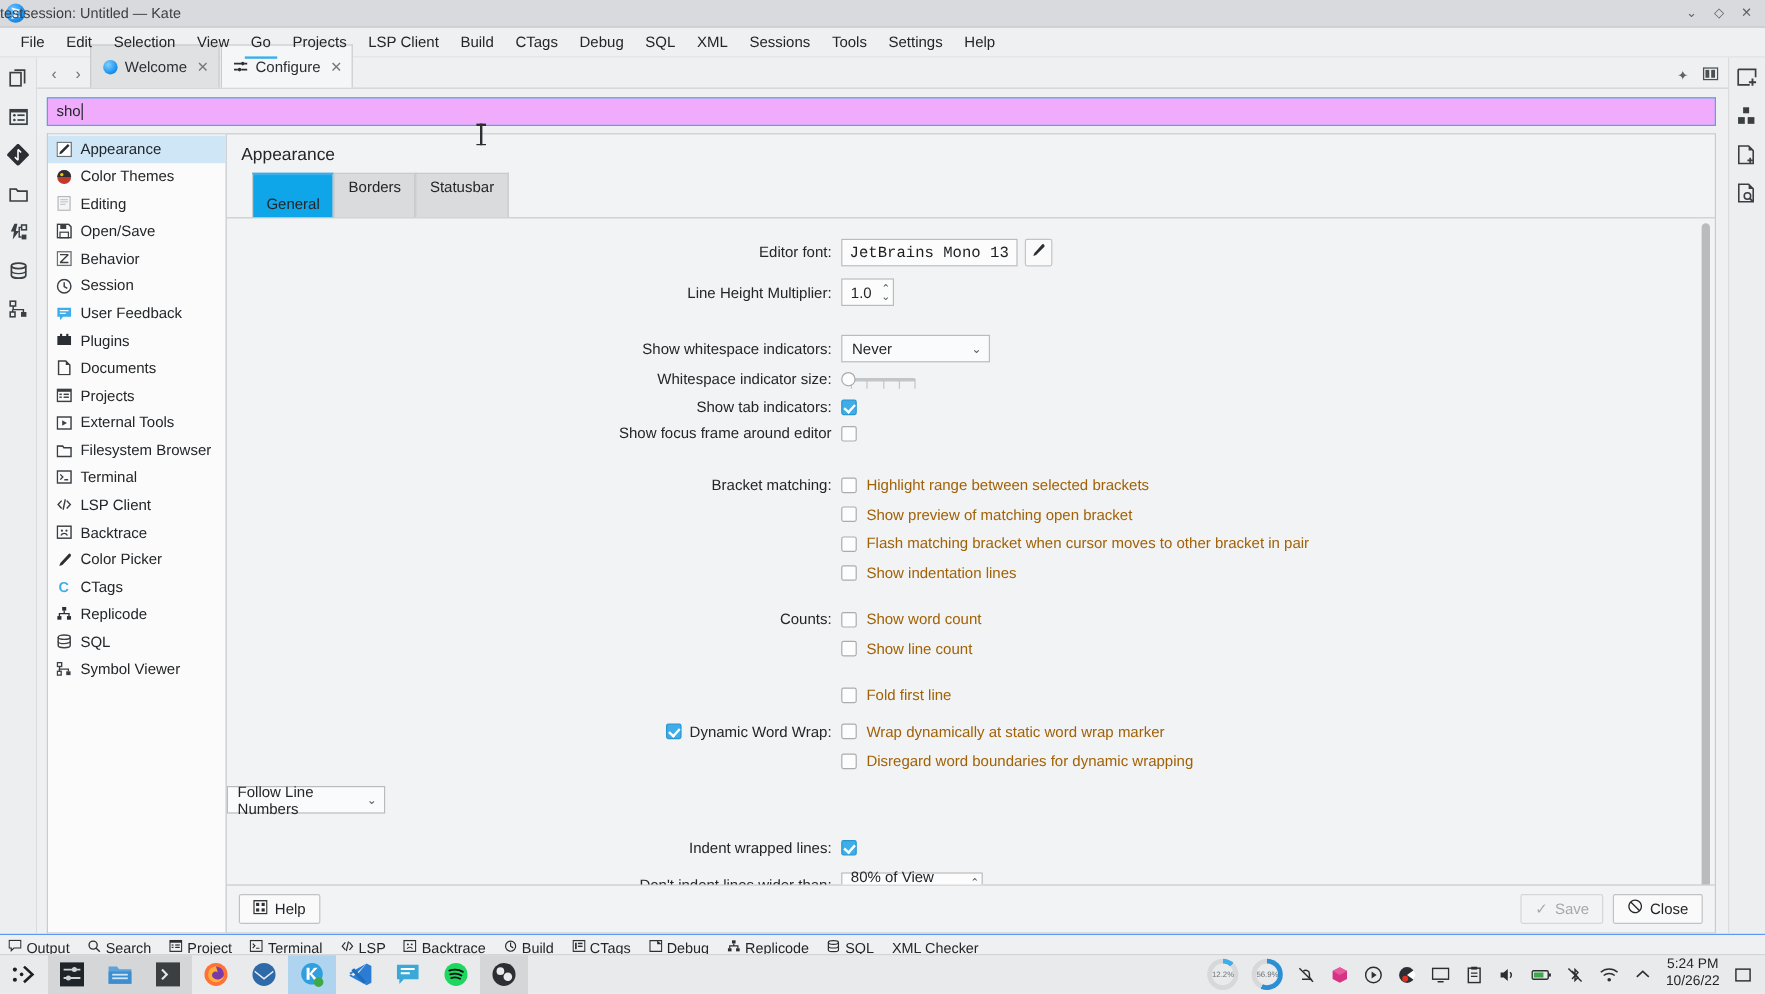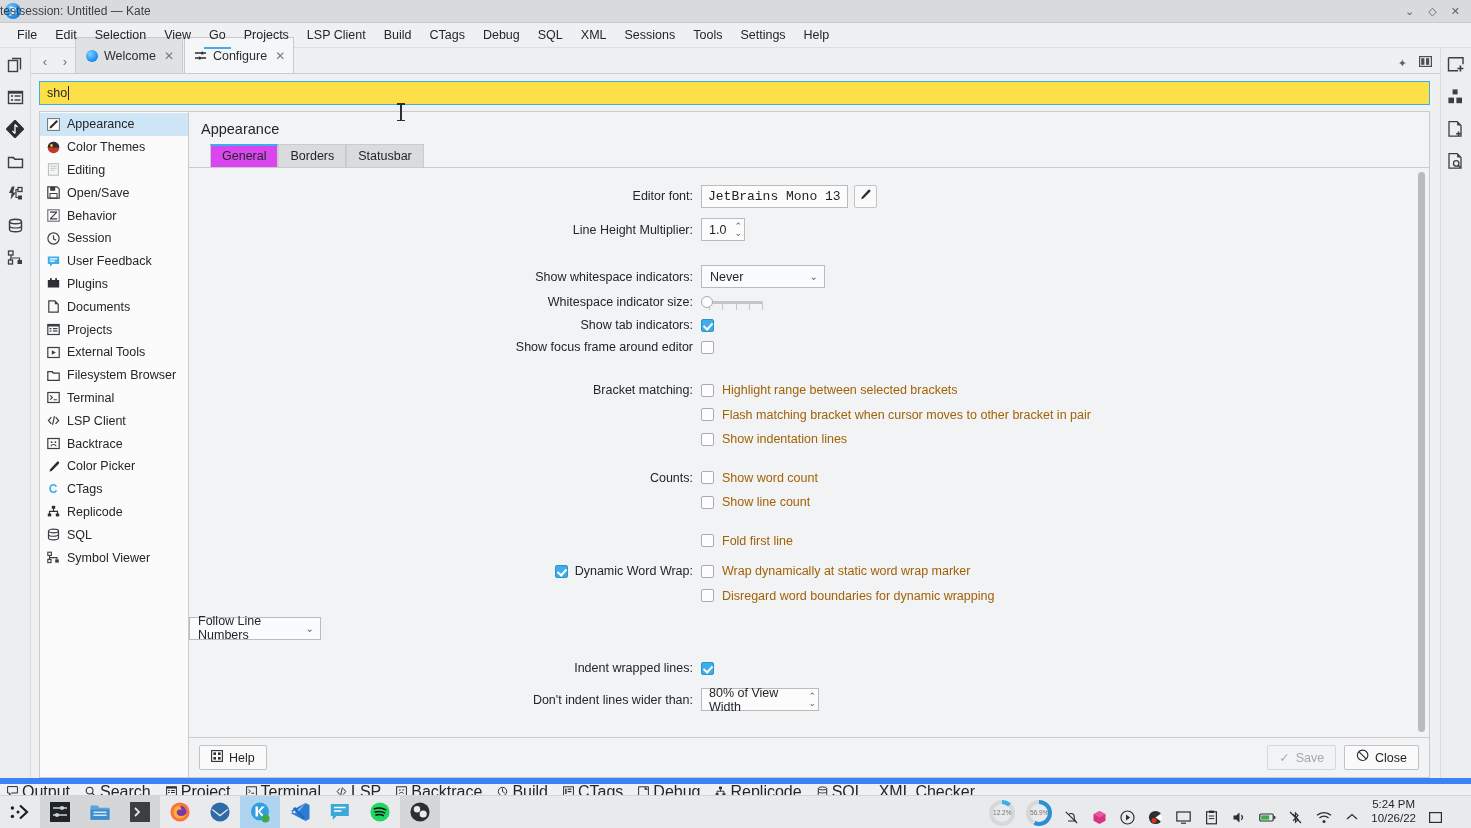--- a/index.html
+++ b/index.html
@@ -105,21 +105,21 @@
   .tab-welcome-icon {
     width:12px;height:12px;border-radius:50%;
     background: radial-gradient(circle at 35% 32%, #7fd0ff 0%, #2196f3 60%, #1266b5 100%);
   }
   .tabbar-right { margin-left:auto; display:flex; align-items:center; gap:12px; padding:0 8px 3px 0;}
 
   
   .searchrow { padding: 7px 10px 6px 8px; background:#eff0f1; }
   .searchbox {
     width: 100%; height: 24px;
-    border: 1px solid #3daee9; background: #fde047;
+    border: 1px solid #3daee9; background: #f0abfc;
     padding: 0 7px; font-size: 12.5px; color:#232629;
     display:flex; align-items:center; position:relative;
     outline: none; font-family:"Liberation Sans", sans-serif;
   }
   .searchbox .caret {
     display:inline-block; width:1px; height:14px; background:#232629; margin-left:1px;
     animation: blink 1.05s step-end infinite;
   }
   @keyframes blink { 50% { opacity: 0; } }
   .text-cursor {
@@ -154,21 +154,21 @@
     display: flex; flex-direction: column; min-width:0; position: relative;
   }
   .page-title { font-size: 14.5px; color:#232629; padding: 9px 0 7px 12px; }
 
   .tabstrip { display:flex; padding-left:21px; border-bottom:1px solid #c9cbcd; }
   .stab {
     padding: 4px 11px 4px; font-size: 12.5px; color:#232629;
     border:1px solid #c9cbcd; border-bottom:none; background:#d9dbdd;
     margin-right:0; cursor:pointer;
   }
-  .stab.sel { background:#d946ef; border-top:2px solid #3daee9; padding-top:3px; }
+  .stab.sel { background:#0ea5e9; border-top:2px solid #3daee9; padding-top:17px; }
 
   .formscroll { flex:1; overflow:hidden; position:relative; padding-top: 14px; }
   .scrollbar {
     position:absolute; right:2px; top:4px; bottom:4px; width:11px;
     background: transparent;
   }
   .scrollbar .thumb{
     position:absolute; left:2px; right:2px; top:0; height:560px;
     background:#b9bcbf; border-radius:4px;
   }
@@ -236,39 +236,39 @@
     border:1px solid #c0c3c6; background:#fafafa; border-radius:2px;
     display:flex; align-items:center; justify-content:center; gap:6px;
     font-size:12.5px; color:#232629; cursor:pointer;
   }
   .btn.disabled { color:#a6a9ac; background:#f2f3f4; border-color:#d4d6d8; cursor:default;}
   .foot-right { margin-left:auto; display:flex; gap:8px; }
 
   
   .kstatus {
     height: 22px; background:#eff0f1; display:flex; align-items:center;
-    gap:15px; padding-left:7px; border-top:6px solid #3b82f6;
-    font-size:16px; color:#232629;
+    gap:15px; padding-left:7px; border-top:1px solid #3b82f6;
+    font-size:12px; color:#232629;
   }
   .kstatus .it { display:flex; align-items:center; gap:4px; cursor:pointer; }
 
   
   .taskbar {
     position:absolute; left:0; bottom:0; width:1471px; height:33px;
     background:#e9eaec; display:flex; align-items:center;
     border-top:1px solid #d2d4d6;
   }
   .tb-left { display:flex; align-items:center; }
   .tb-app {
     width:40px; height:33px; display:flex; align-items:center; justify-content:center;
     cursor:pointer; position:relative;
   }
   .tb-app.grp { background:#d4d6d8; }
   .tb-app.sel { background:#aed4f0; }
-  .tb-right { margin-left:auto; display:flex; align-items:flex-end; gap:11px; padding-right:27px; }
+  .tb-right { margin-left:auto; display:flex; align-items:center; gap:11px; padding-right:10px; }
   .tray-ico { width:17px; height:17px; display:flex; align-items:center; justify-content:center; color:#2b2f33; cursor:pointer;}
   .gauge {
     width:26px; height:26px; border-radius:50%;
     display:flex; align-items:center; justify-content:center;
     font-size:6.5px; color:#6d7276; position:relative;
   }
   .clock { font-size:11.5px; line-height:1.18; text-align:center; color:#1f2326; cursor:pointer;}
 </style>
 </head>
 <body>
@@ -681,20 +681,27 @@
             <div class="lbl">Bracket matching:</div>
             <div class="ctl cbrow">
               <span class="cb"></span>
               <span class="t">Highlight range between selected brackets</span>
             </div>
           </div>
           <div class="row" style="height:24.5px;">
             <div class="lbl"></div>
             <div class="ctl cbrow">
               <span class="cb"></span>
+              <span class="t">Show preview of matching open bracket</span>
+            </div>
+          </div>
+          <div class="row" style="height:24.5px;">
+            <div class="lbl"></div>
+            <div class="ctl cbrow">
+              <span class="cb"></span>
               <span class="t">Flash matching bracket when cursor moves to other bracket in pair</span>
             </div>
           </div>
           <div class="row" style="height:24.5px;">
             <div class="lbl"></div>
             <div class="ctl cbrow">
               <span class="cb"></span>
               <span class="t">Show indentation lines</span>
             </div>
           </div>

